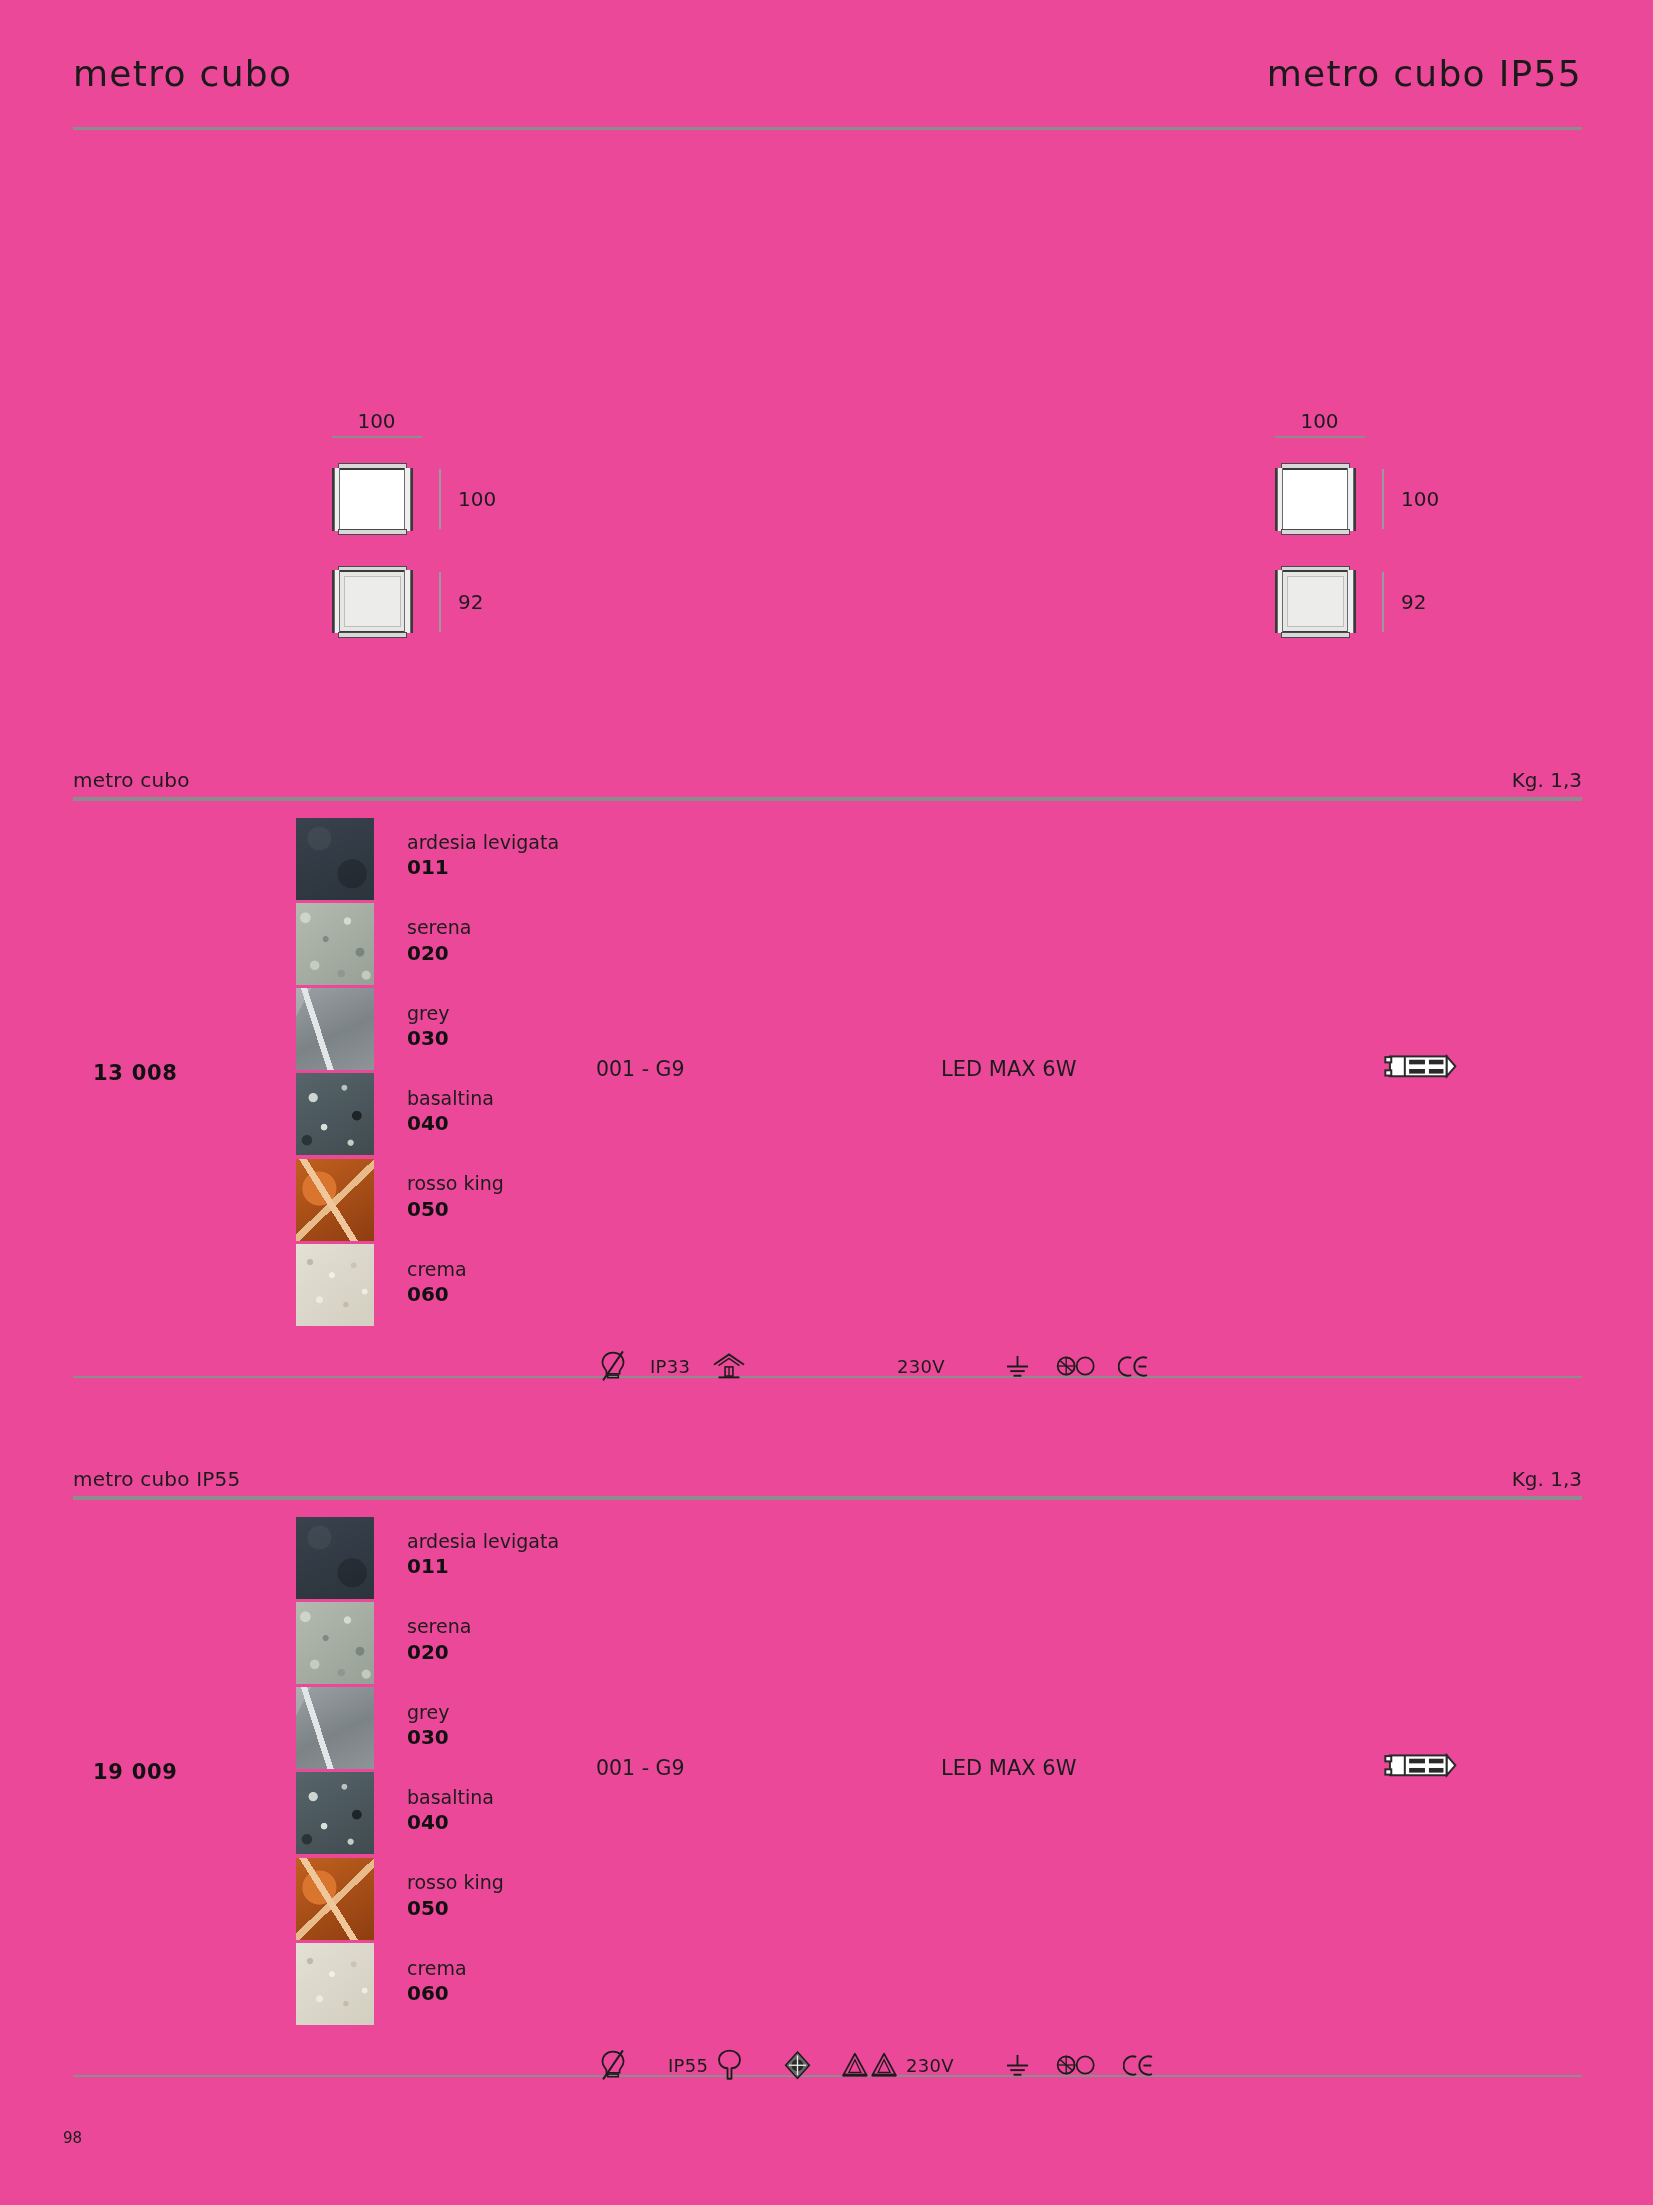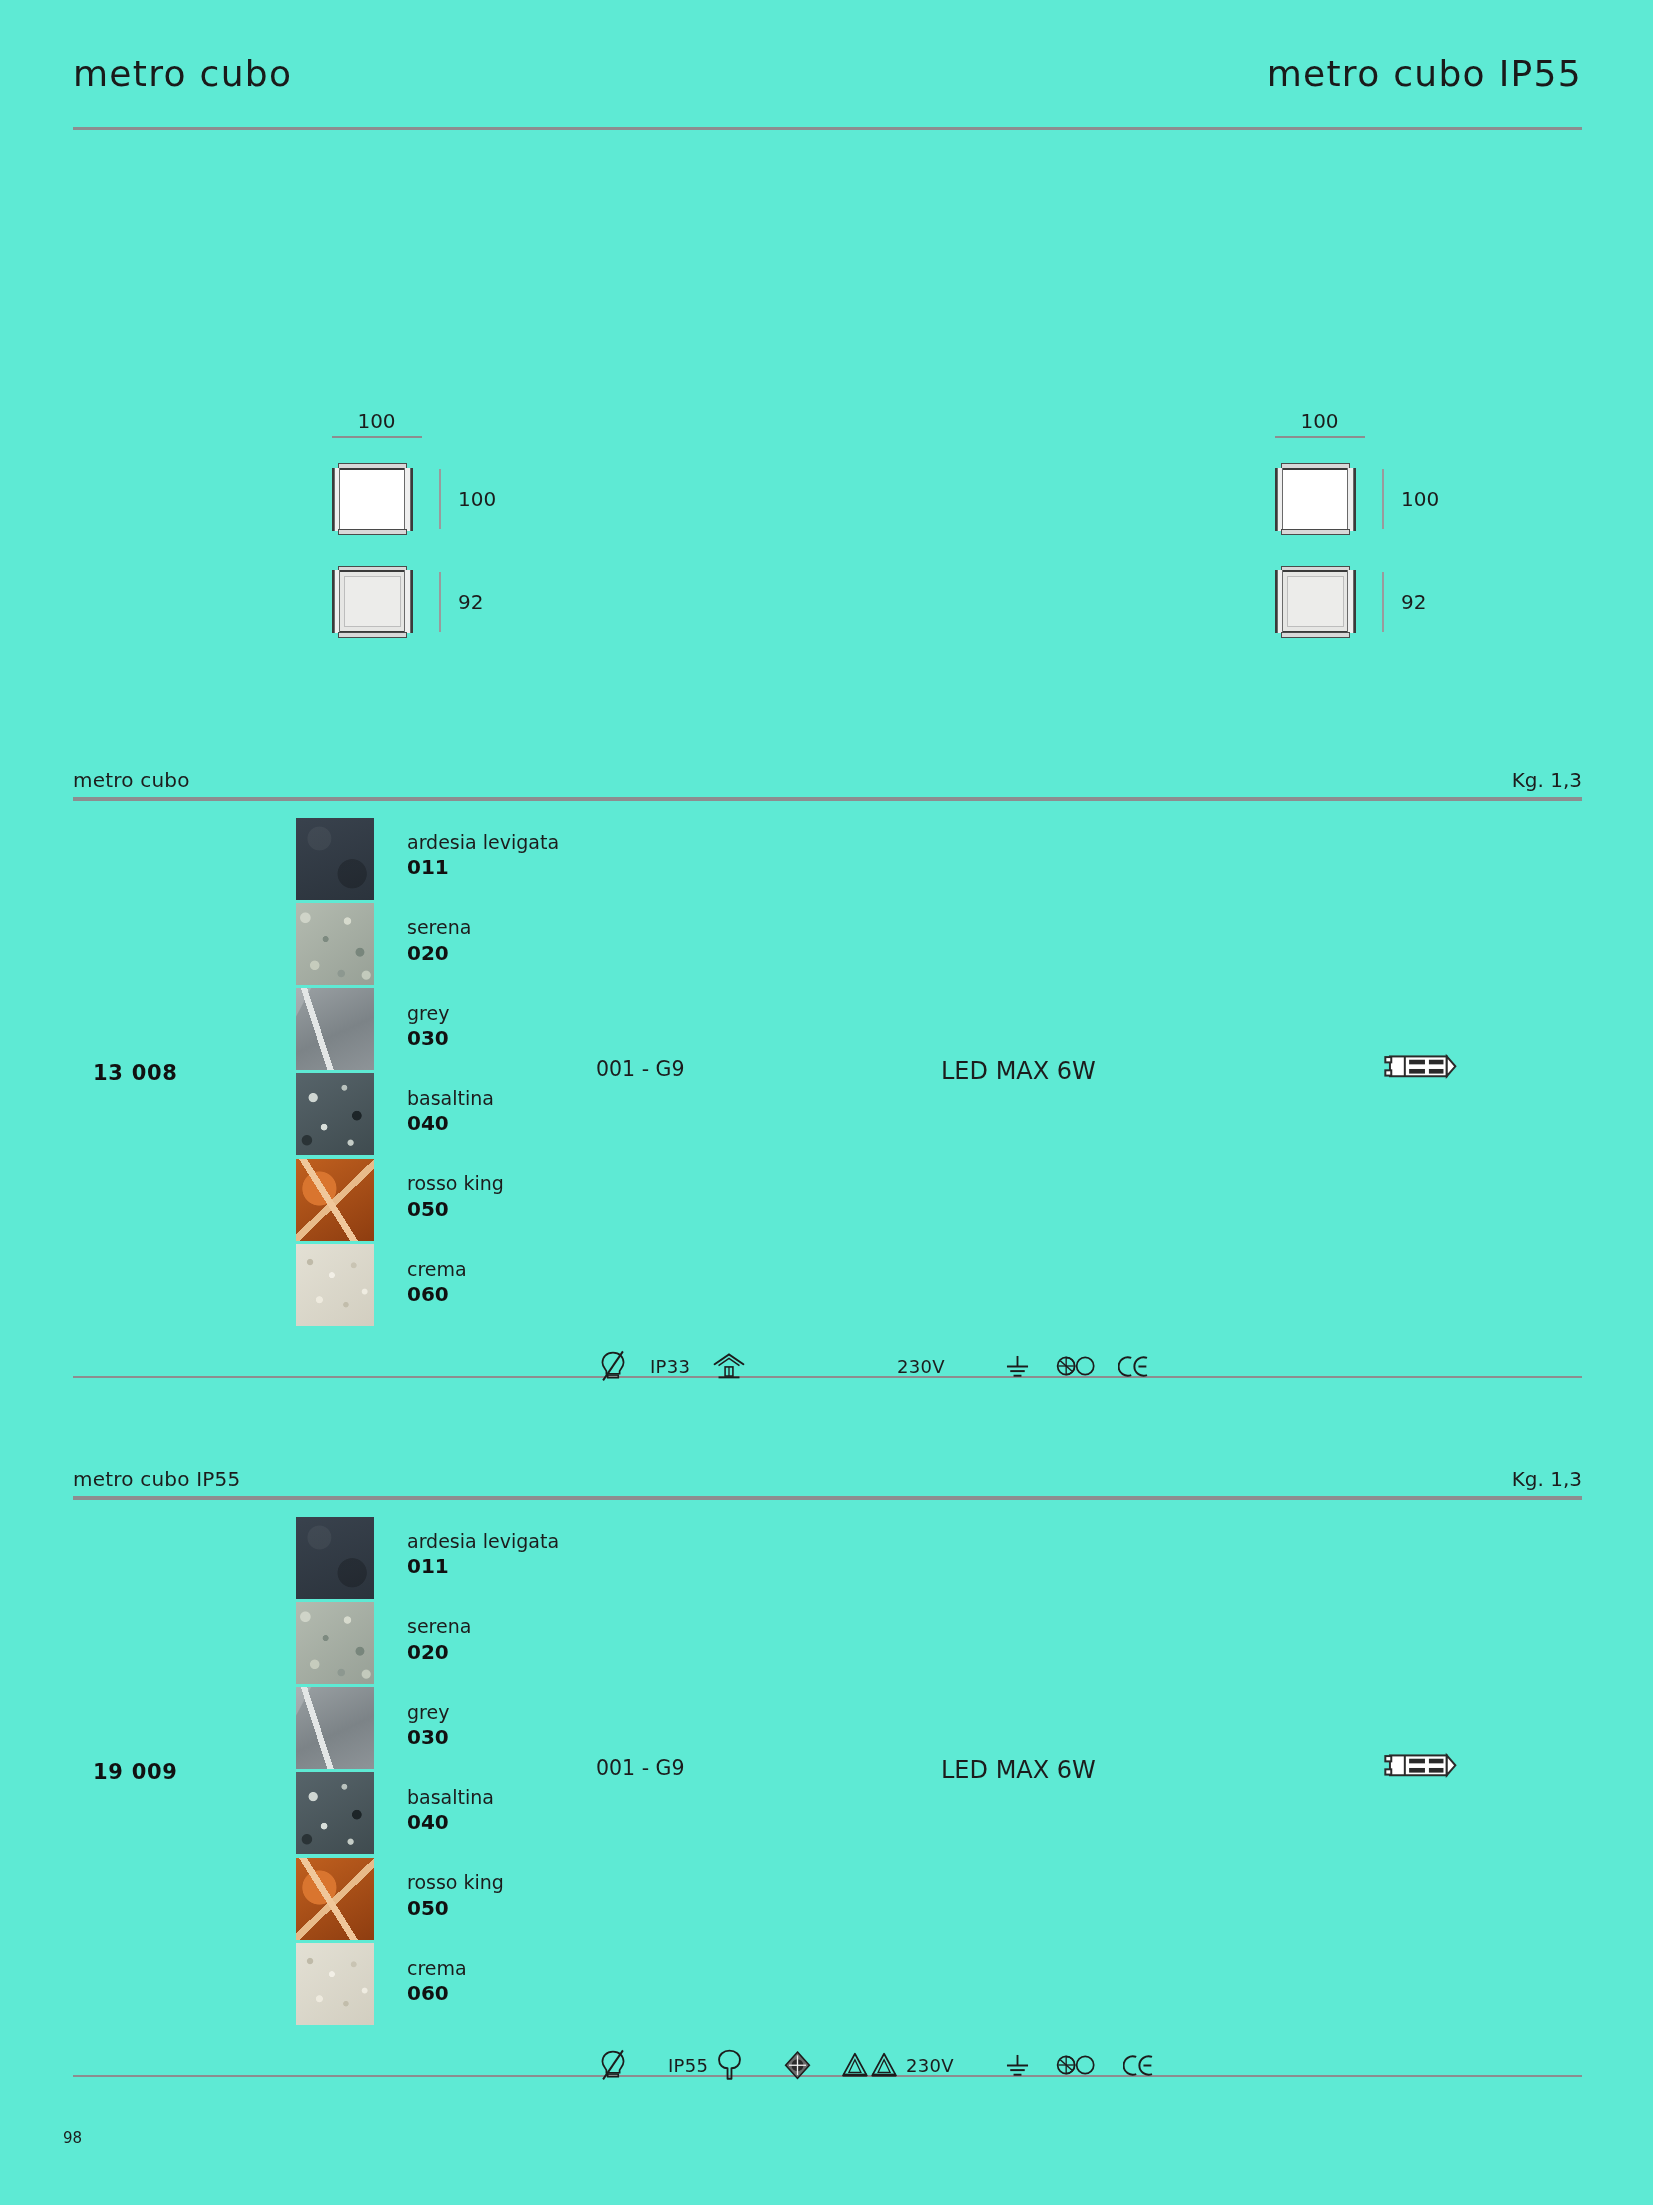--- a/index.html
+++ b/index.html
@@ -11,21 +11,21 @@
   body {
     font-family: "DejaVu Sans", "Liberation Sans", sans-serif;
     color: #1c1c1c;
     -webkit-font-smoothing: antialiased;
   }
 
   .page {
     position: relative;
     width: 1654px;
     height: 2205px;
-    background: #5eead4;
+    background: #ec4899;
     overflow: hidden;
   }
 
   
   .page-header {
     position: absolute;
     left: 73px;
     top: 53px;
     width: 1509px;
     display: flex;
@@ -302,21 +302,21 @@
     top: 256px;
     font-size: 20.5px;
     color: #1c1c1c;
     white-space: nowrap;
   }
   .col-socket b { font-weight: normal; }
   .col-lamp {
     position: absolute;
     left: 868px;
     top: 256px;
-    font-size: 24px;
+    font-size: 21px;
     color: #1c1c1c;
     white-space: nowrap;
     text-align: right;
   }
   .col-lampicon {
     position: absolute;
     left: 1311px;
     top: 250px;
   }
 

